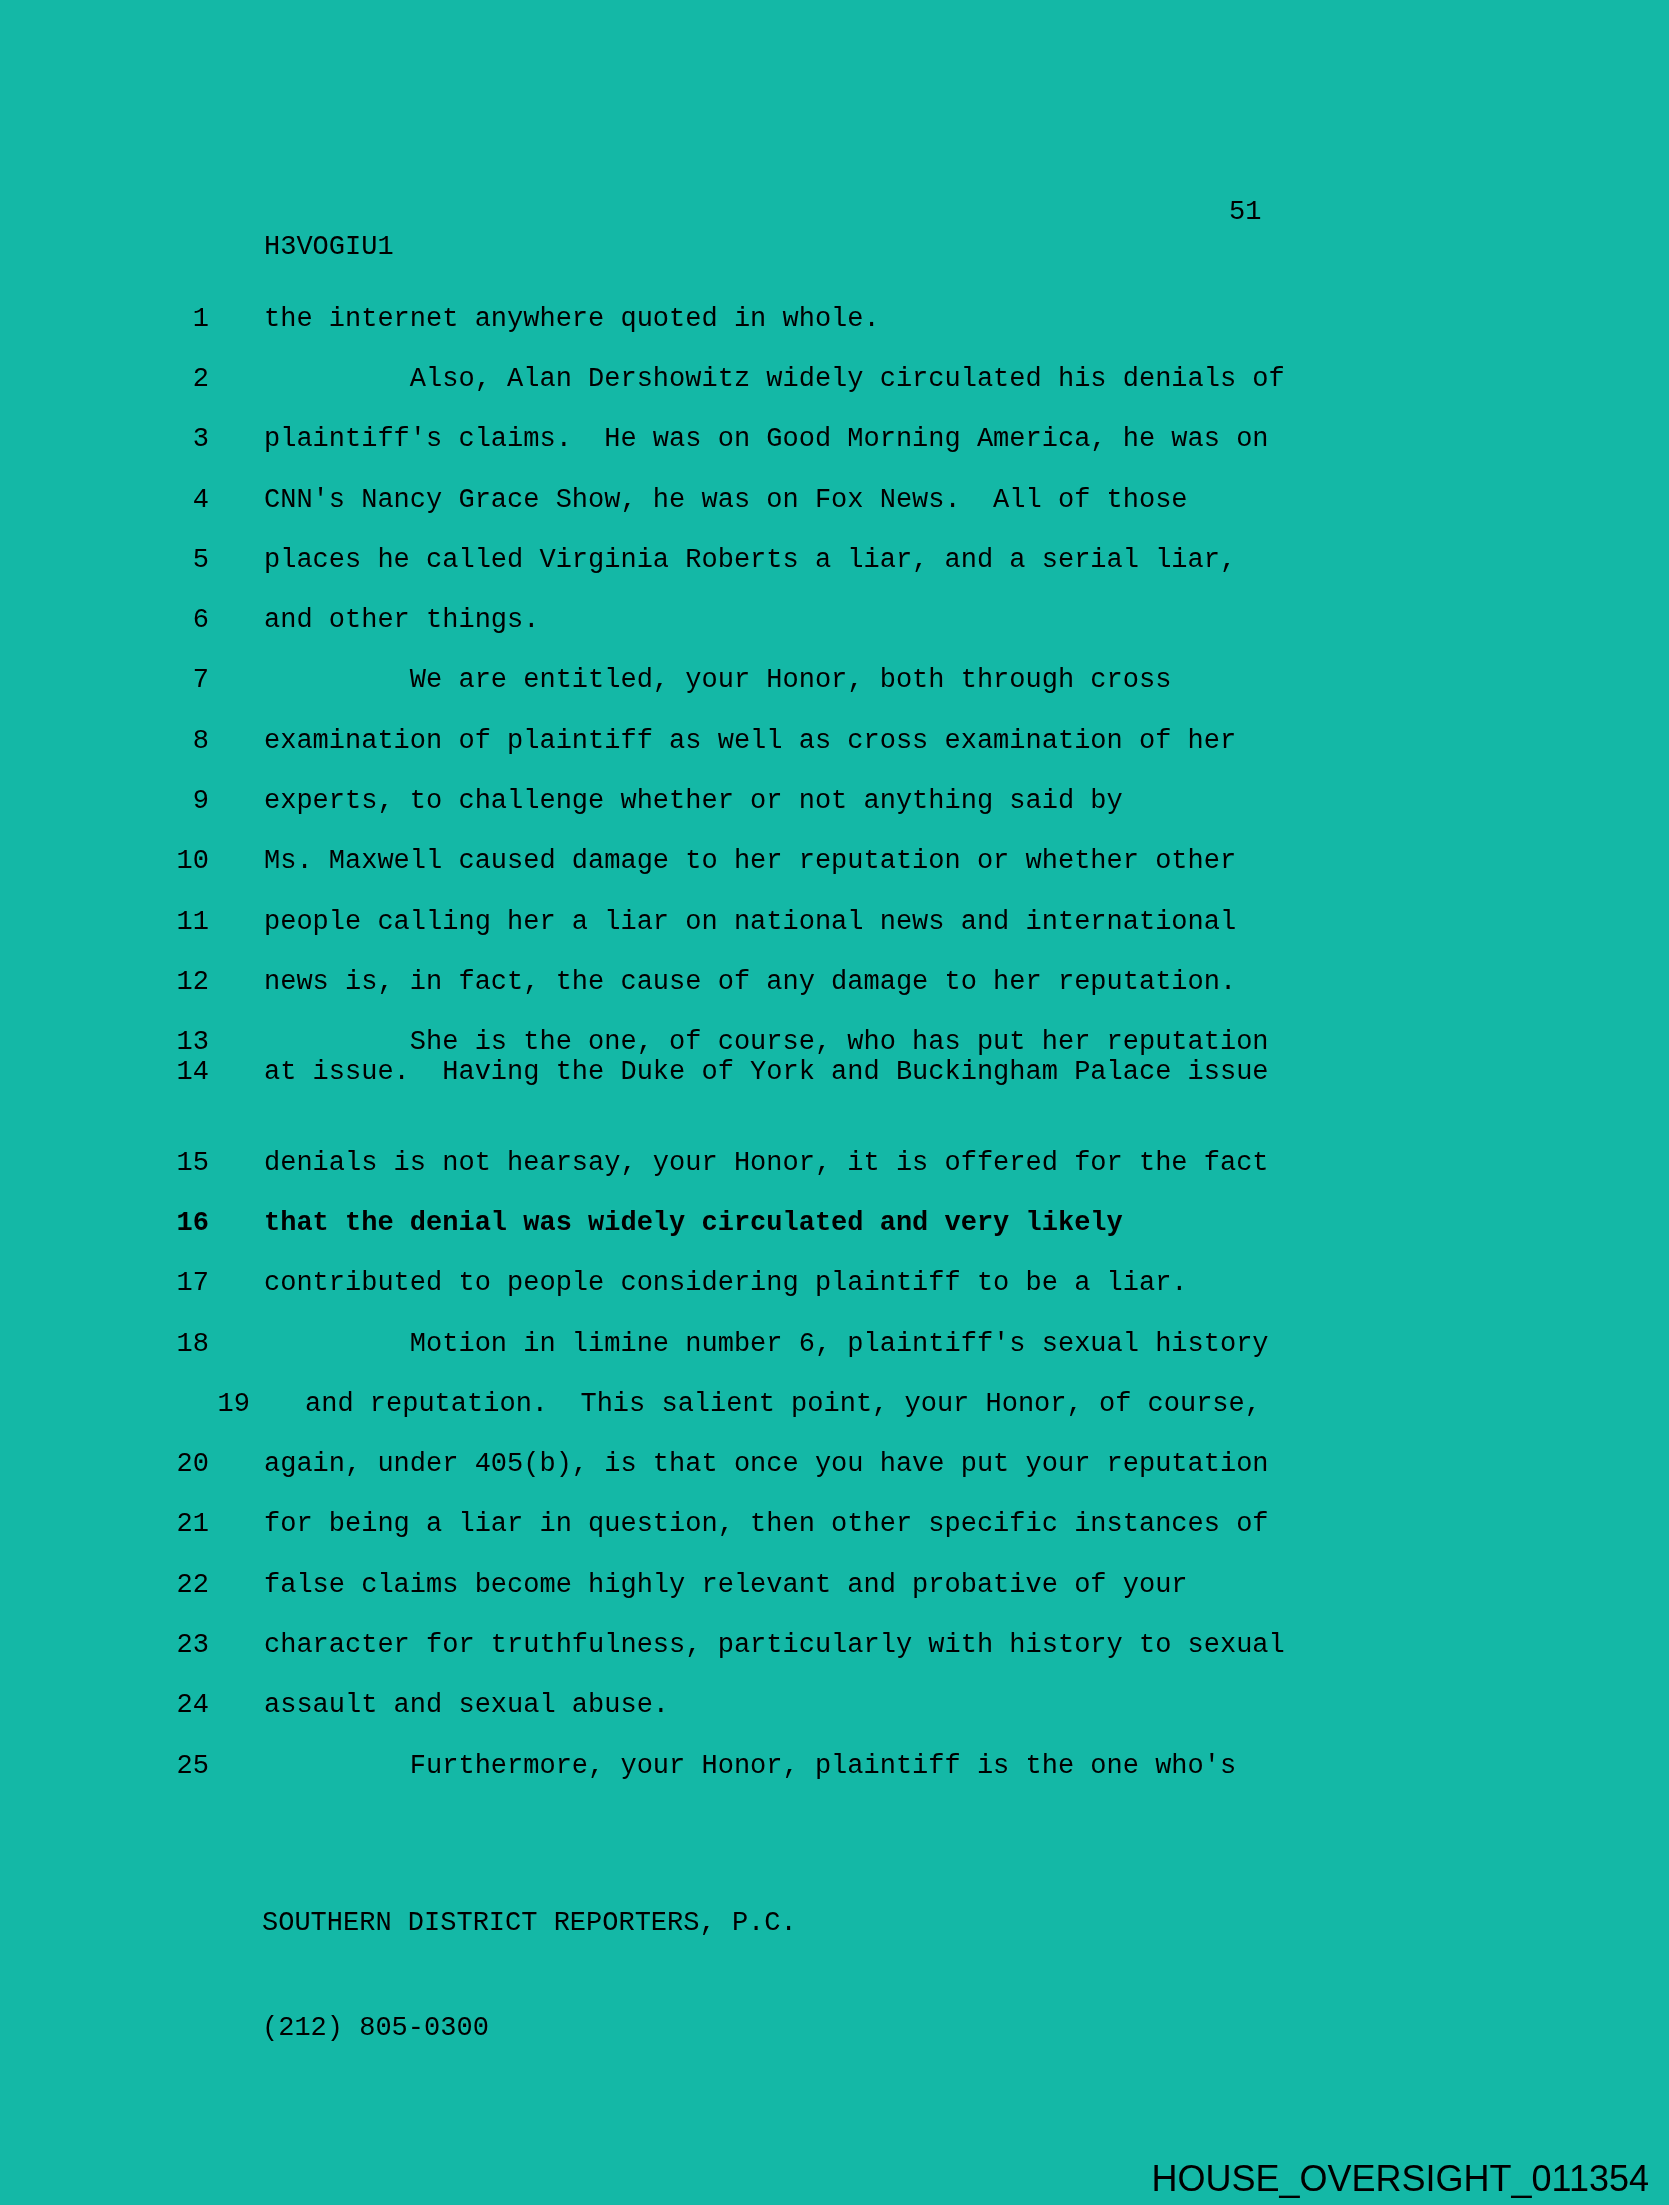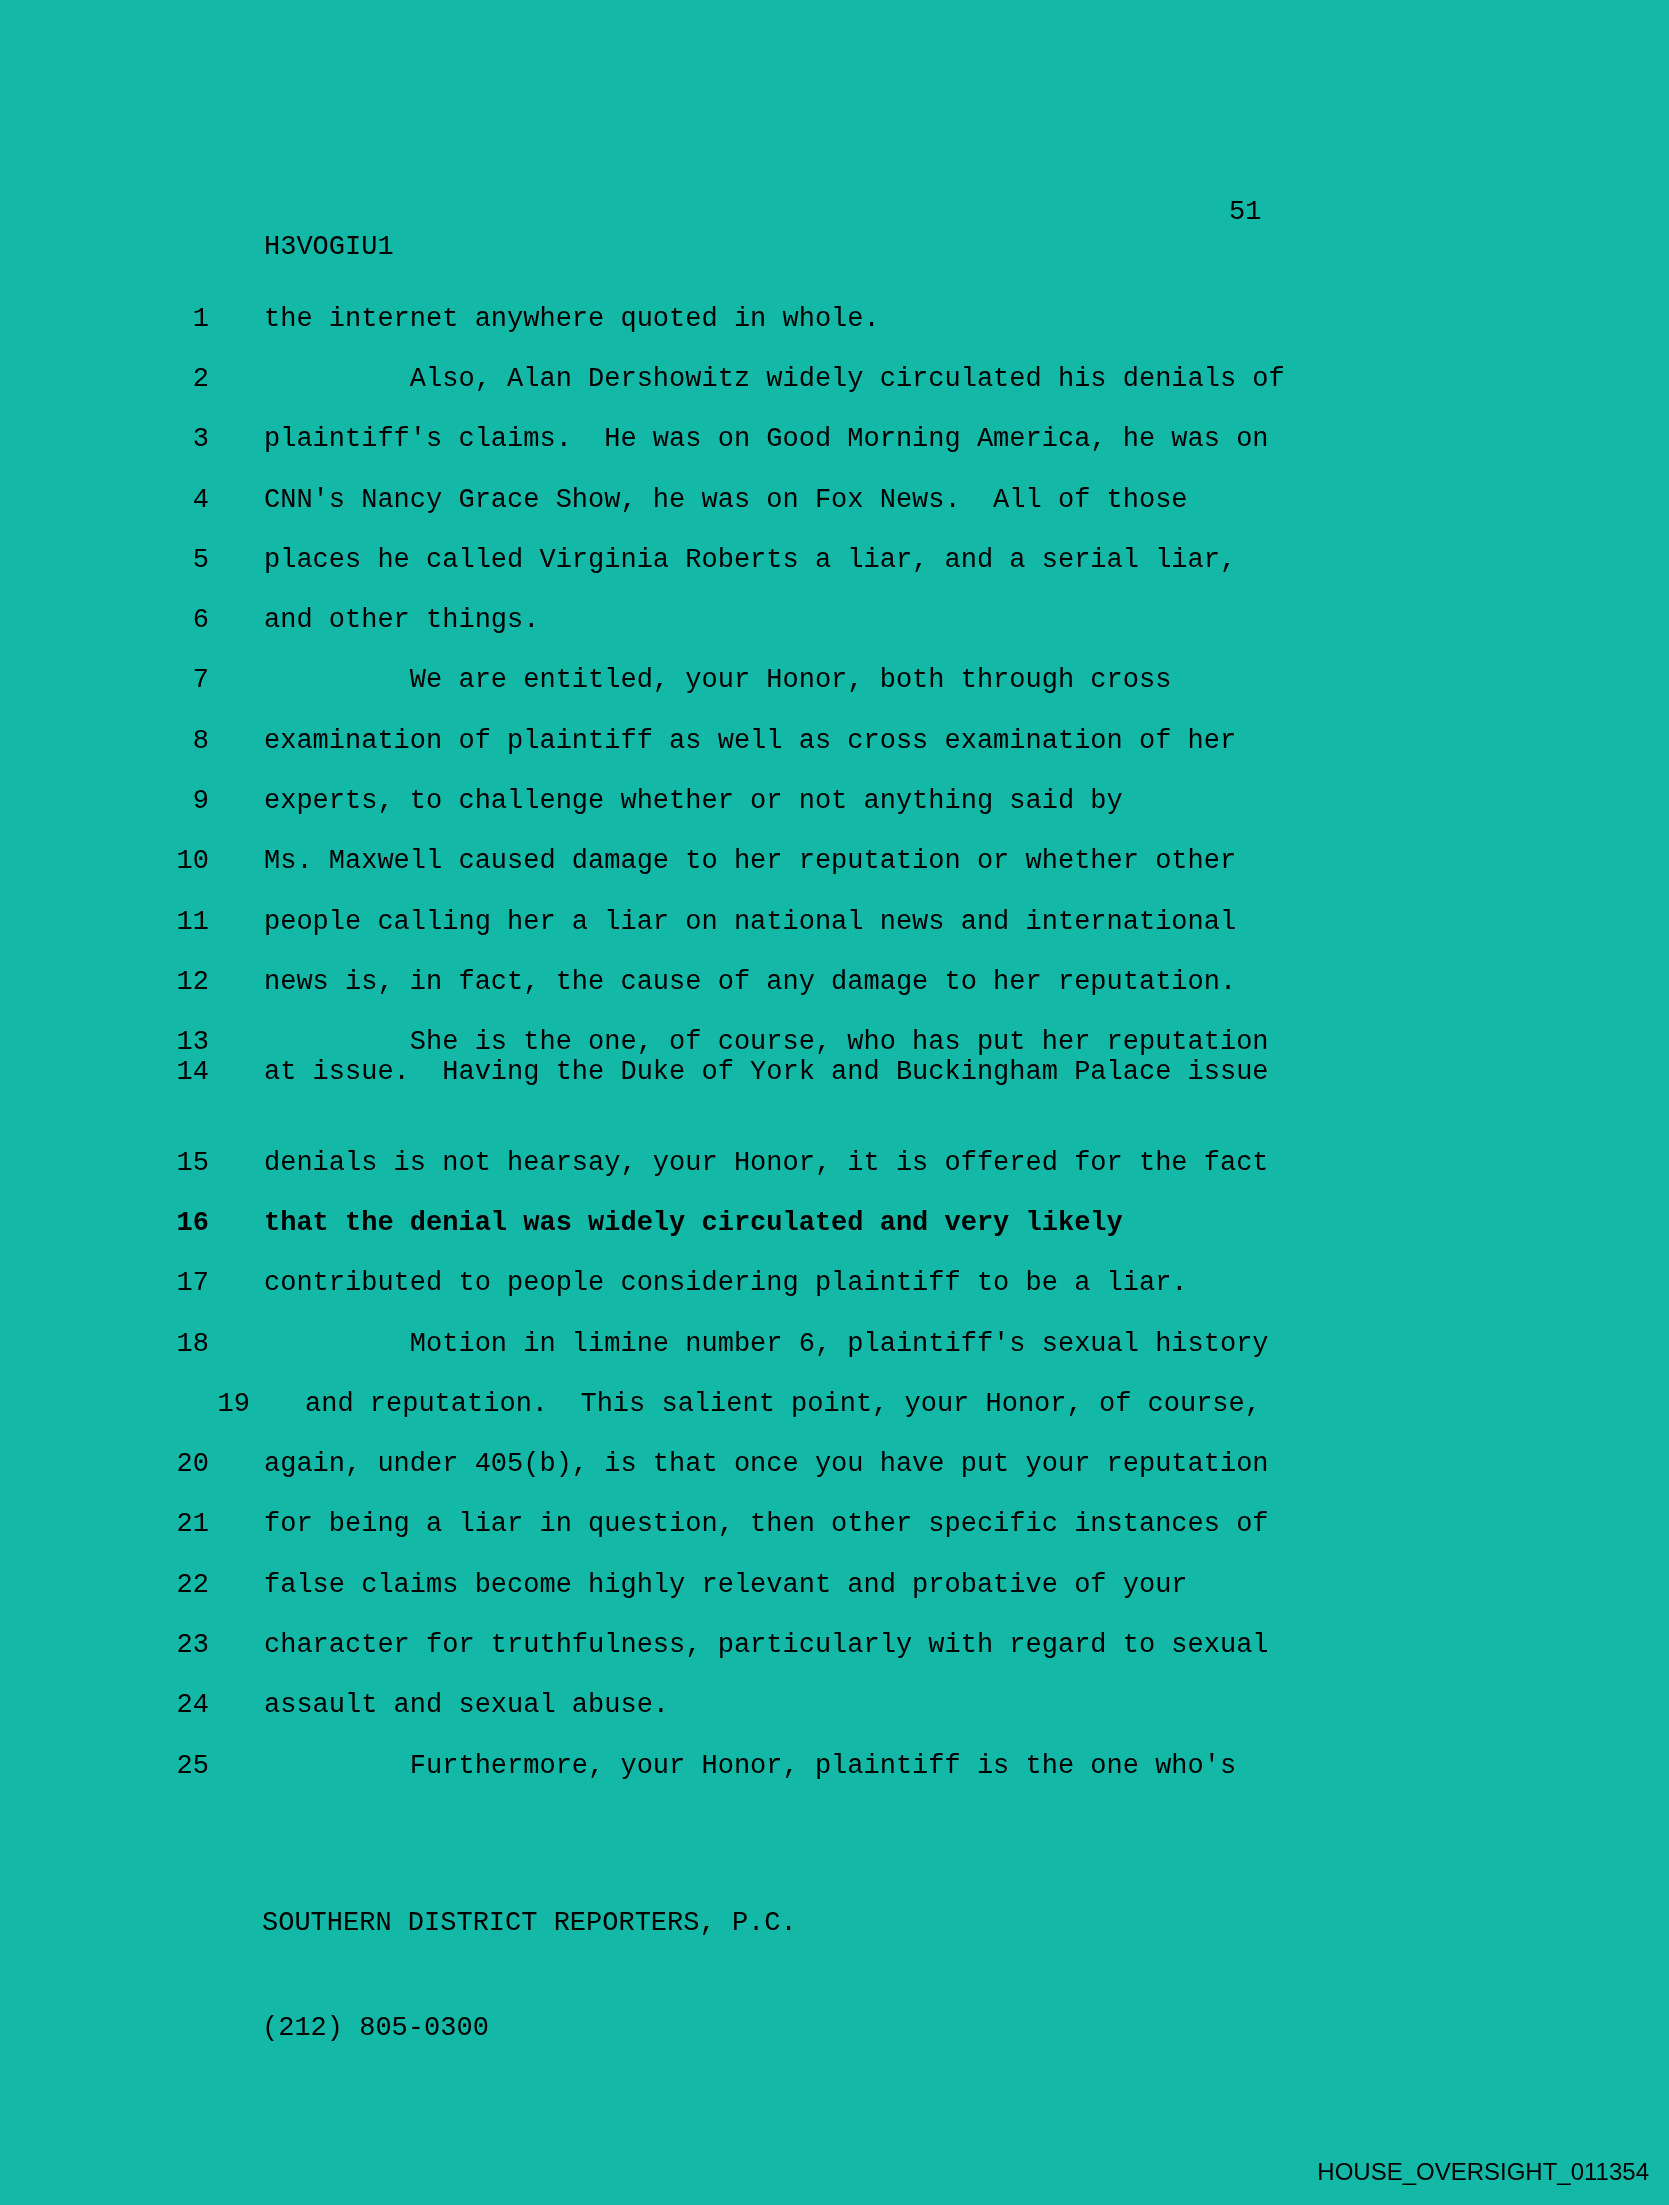--- a/index.html
+++ b/index.html
@@ -61,21 +61,21 @@
     width: 1033px;
     text-align: left;
     line-height: 35px;
     white-space: pre;
   }
   .watermark {
     position: absolute;
     top: 2158px;
     right: 20px;
     font-family: "Liberation Sans", sans-serif;
-    font-size: 24px;
+    font-size: 36px;
     white-space: pre;
   }
 </style>
 </head>
 <body>
 
 <div class="page">
   <div class="page-number">51</div>
   <div class="transcript-id">H3VOGIU1</div>
   <div class="lines" id="lines">
@@ -162,21 +162,21 @@
       <div class="line-row" style="top: 1509px;">
         <span class="line-num">21</span>
         <span class="line-text">for being a liar in question, then other specific instances of</span>
       </div>
       <div class="line-row" style="top: 1570px;">
         <span class="line-num">22</span>
         <span class="line-text">false claims become highly relevant and probative of your</span>
       </div>
       <div class="line-row" style="top: 1630px;">
         <span class="line-num">23</span>
-        <span class="line-text">character for truthfulness, particularly with regard to sexual</span>
+        <span class="line-text">character for truthfulness, particularly with history to sexual</span>
       </div>
       <div class="line-row" style="top: 1690px;">
         <span class="line-num">24</span>
         <span class="line-text">assault and sexual abuse.</span>
       </div>
       <div class="line-row" style="top: 1751px;">
         <span class="line-num">25</span>
         <span class="line-text">         Furthermore, your Honor, plaintiff is the one who's</span>
       </div>
     </div>

